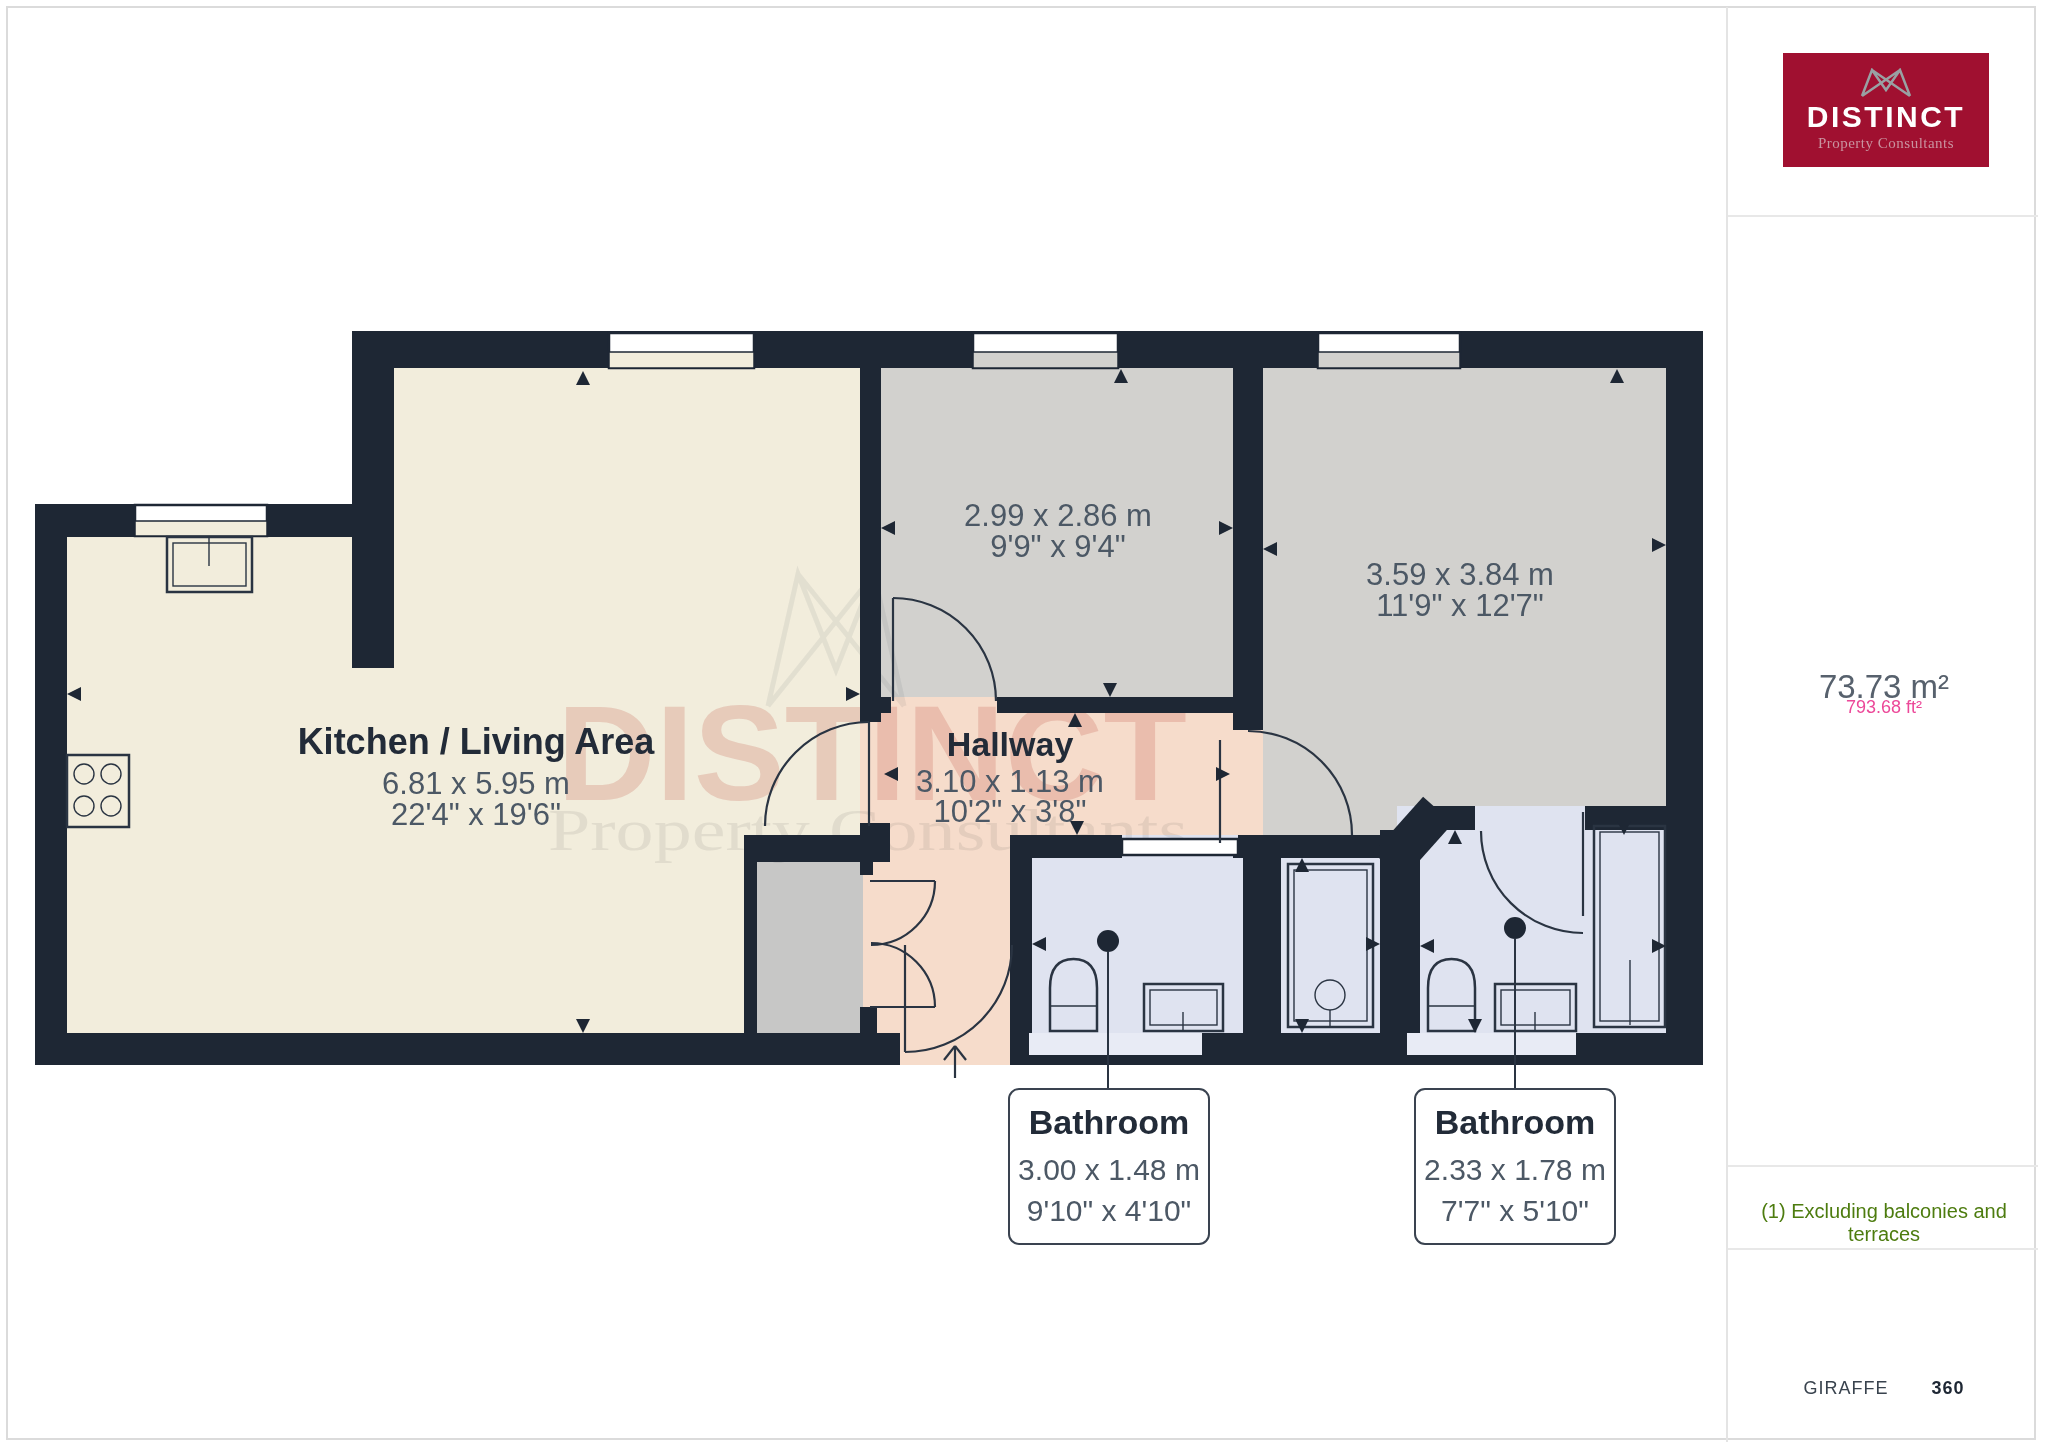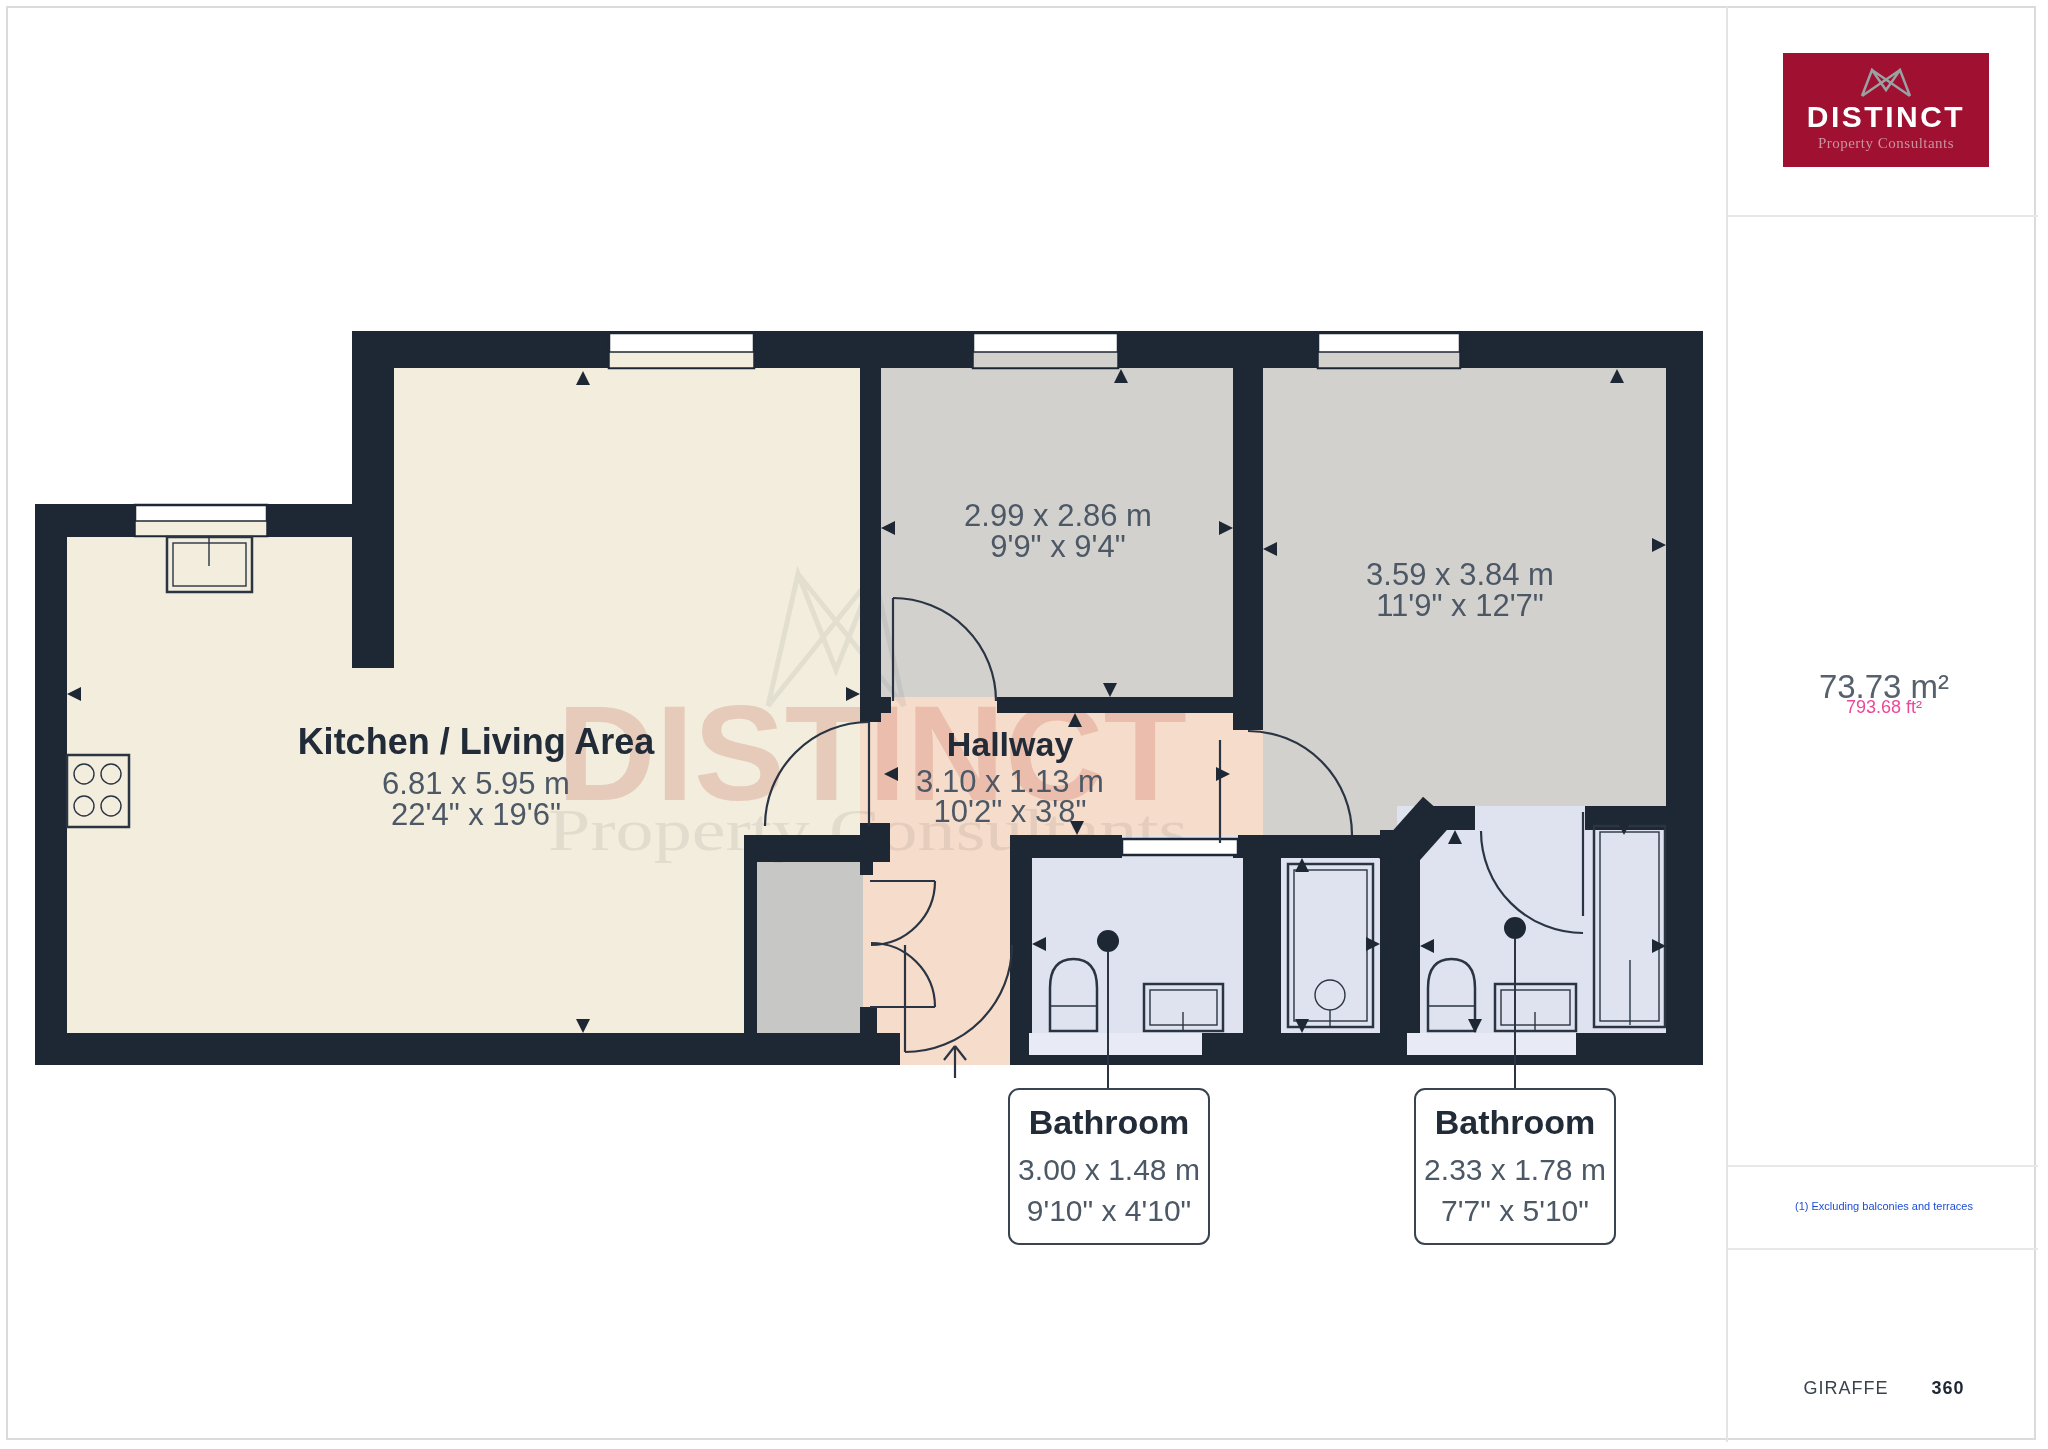--- a/index.html
+++ b/index.html
@@ -13,21 +13,21 @@
   .sidebar-hline{position:absolute;left:1728px;width:310px;height:2px;background:#E8E8E8;}
   .logo{position:absolute;left:1783px;top:53px;width:206px;height:114px;background:#A01030;
         display:flex;flex-direction:column;align-items:center;justify-content:center;}
   .logo-title{color:#fff;font-weight:bold;font-size:30px;letter-spacing:2.5px;line-height:1;margin-top:4px;}
   .logo-tagline{color:#C9939F;font-family:"Liberation Serif",serif;font-size:15px;letter-spacing:0.5px;margin-top:3px;}
   .sidebar-block{position:absolute;left:1728px;width:312px;text-align:center;}
   .area-title{top:626px;font-size:29px;font-weight:bold;color:#242E3B;}
   .area-title sup{font-size:16px;}
   .area-m2{top:668px;font-size:33px;color:#57616D;}
   .area-ft2{top:697px;font-size:18px;color:#ec4899;}
-  .footnote{top:1200px;font-size:11px;color:#1d4ed8;}
+  .footnote{top:1200px;font-size:20px;color:#4d7c0f;}
   .disclaimer{top:1277px;font-size:16px;color:#6A7480;line-height:23px;}
   .giraffe{top:1378px;font-size:18px;color:#39434E;letter-spacing:1px;}
   .giraffe b{color:#1E2734;margin-left:43px;}
   
   .wall{fill:#1E2734;}
   .win{fill:#FFFFFF;stroke:#1E2734;stroke-width:2.5;}
   .win-in{stroke:#1E2734;stroke-width:1.5;}
   .fix{fill:none;stroke:#2A3442;stroke-width:2.5;}
   .fix-thin{fill:none;stroke:#2A3442;stroke-width:1.4;}
   .door{fill:none;stroke:#2A3442;stroke-width:2.2;}

